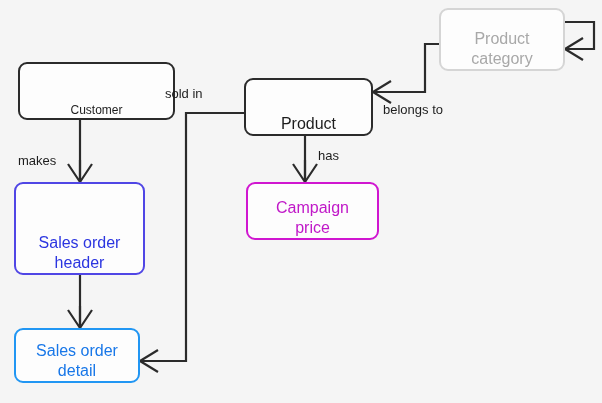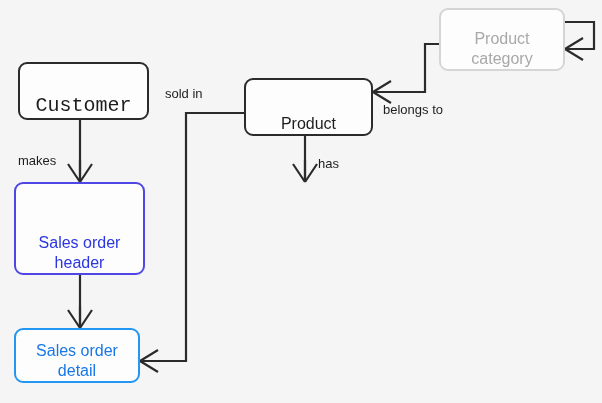--- a/index.html
+++ b/index.html
@@ -37,25 +37,24 @@
     text-align: center;
     line-height: 1.25;
     z-index: 2;
   }
   .entity .entity-label {
     display: block;
     padding: 0 6px;
     white-space: pre-line;
   }
   .ent-customer {
-    left: 18px; top: 62px; width: 131px; height: 58px;
+    left: 18px; top: 62px; width: 157px; height: 58px;
     border: 2px solid #2b2b2b;
     color: #1d1d1d;
-    font-size: 20px;
-    font-family: Liberation Mono, monospace;
+    font-size: 12px;
   }
   .ent-product {
     left: 244px; top: 78px; width: 129px; height: 58px;
     border: 2px solid #2b2b2b;
     color: #1d1d1d;
     font-size: 16px;
   }
   .ent-product-category {
     left: 439px; top: 8px; width: 126px; height: 63px;
     border: 2px solid #d5d5d5;
@@ -82,21 +81,21 @@
   }
   .edge-label {
     position: absolute;
     font-size: 13px;
     color: #1d1d1d;
     white-space: nowrap;
     z-index: 3;
   }
   .lbl-sold-in   { left: 165px; top: 86px; }
   .lbl-makes     { left: 18px;  top: 142px; margin-top: 11px; }
-  .lbl-has       { left: 318px; top: 156px; }
+  .lbl-has       { left: 318px; top: 148px; }
   .lbl-belongs   { left: 383px; top: 102px; }
 </style>
 </head>
 <body>
 
 <div id="canvas">
 
   <svg id="edge-layer" viewBox="0 0 602 403" xmlns="http://www.w3.org/2000/svg">
     <g fill="none" stroke="#2b2b2b" stroke-width="2.2" stroke-linecap="butt" stroke-linejoin="miter">
 
@@ -137,19 +136,23 @@
   <div class="entity ent-so-header">
     <span class="entity-label">Sales order
 header</span>
   </div>
 
   <div class="entity ent-so-detail">
     <span class="entity-label">Sales order
 detail</span>
   </div>
 
+  <div class="entity ent-campaign-price">
+    <span class="entity-label">Campaign
+price</span>
+  </div>
 
   <div class="edge-label lbl-sold-in">sold in</div>
   <div class="edge-label lbl-makes">makes</div>
   <div class="edge-label lbl-has">has</div>
   <div class="edge-label lbl-belongs">belongs to</div>
 
 </div>
 
 </body></html>

